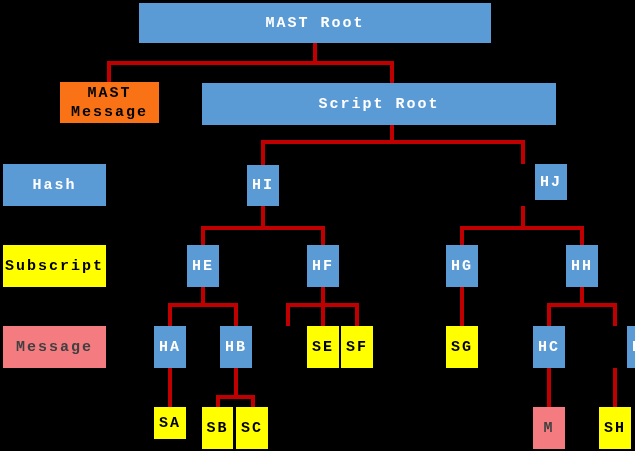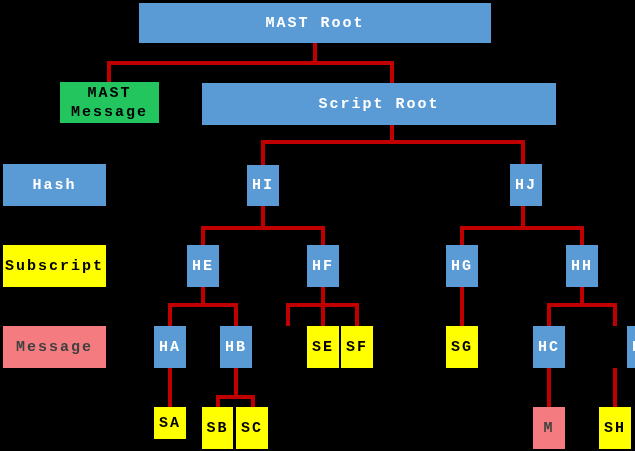--- a/index.html
+++ b/index.html
@@ -24,21 +24,21 @@
     font-size: 15px;
     font-weight: bold;
     letter-spacing: 2px;
     line-height: 19px;
     white-space: nowrap;
     text-align: right;
   }
   .blue   { background: #5b9bd5; color: #ffffff; }
   .yellow { background: #ffff00; color: #000000; }
   .pink   { background: #f47c80; color: #404040; }
-  .peach  { background: #22c55e; color: #000000; }
+  .peach  { background: #f97316; color: #000000; }
   .line {
     position: absolute;
     background: #c00000;
   }
 </style>
 </head>
 <body>
 
 <div class="canvas">
 
@@ -93,21 +93,21 @@
     <span>MAST</span>
     <span>Message</span>
   </div>
   <div class="node blue" style="left:202px;top:83px;width:354px;height:42px">Script Root</div>
 
   <div class="node blue" style="left:3px;top:164px;width:103px;height:42px">Hash</div>
   <div class="node yellow" style="left:3px;top:245px;width:103px;height:42px">Subscript</div>
   <div class="node pink" style="left:3px;top:326px;width:103px;height:42px">Message</div>
 
   <div class="node blue" style="left:247px;top:165px;width:32px;height:41px">HI</div>
-  <div class="node blue" style="left:510px;top:164px;width:32px;height:42px">HJ</div>
+  <div class="node blue" style="left:535px;top:164px;width:32px;height:36px">HJ</div>
 
   <div class="node blue" style="left:187px;top:245px;width:32px;height:42px">HE</div>
   <div class="node blue" style="left:307px;top:245px;width:32px;height:42px">HF</div>
   <div class="node blue" style="left:446px;top:245px;width:32px;height:42px">HG</div>
   <div class="node blue" style="left:566px;top:245px;width:32px;height:42px">HH</div>
 
   <div class="node blue" style="left:154px;top:326px;width:32px;height:42px">HA</div>
   <div class="node blue" style="left:220px;top:326px;width:32px;height:42px">HB</div>
   <div class="node yellow" style="left:307px;top:326px;width:32px;height:42px">SE</div>
   <div class="node yellow" style="left:341px;top:326px;width:32px;height:42px">SF</div>

